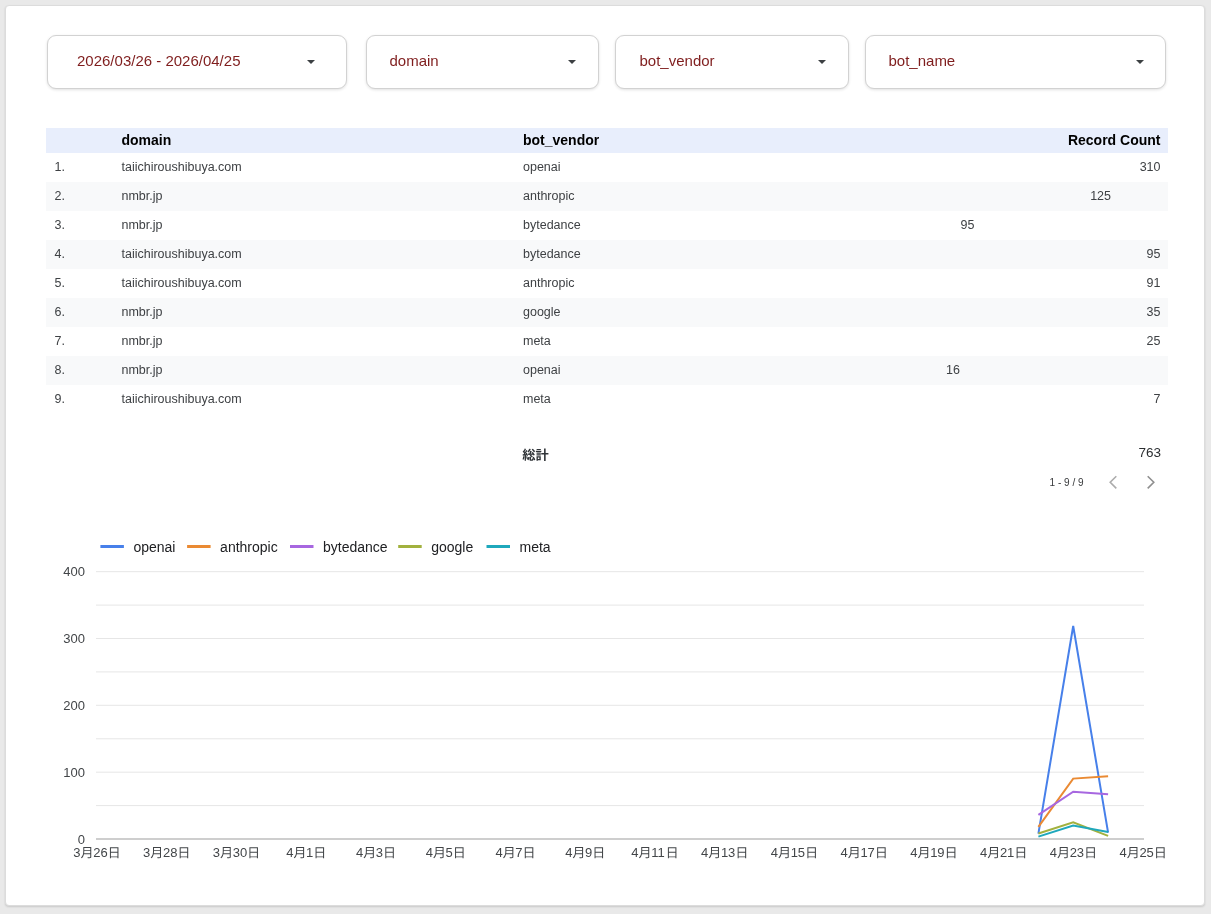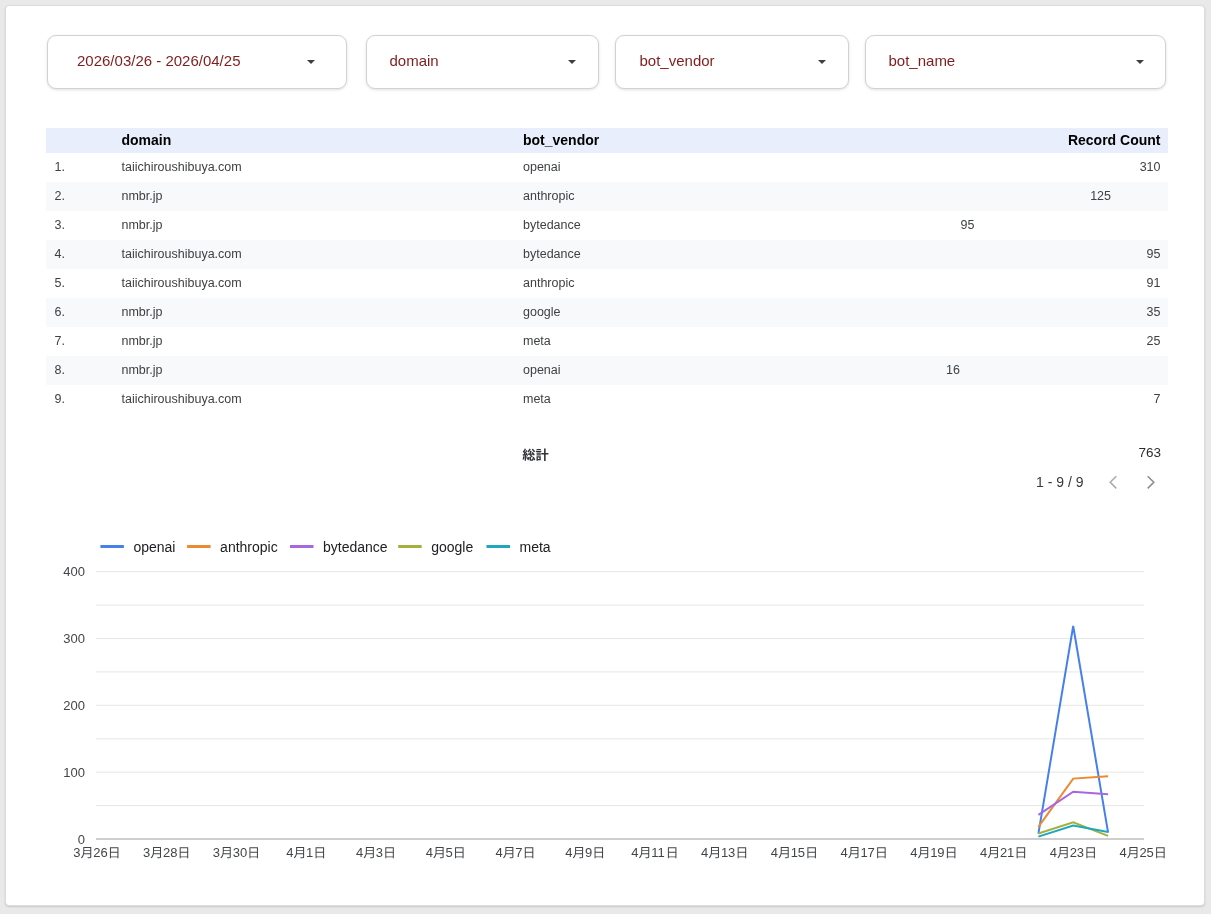--- a/index.html
+++ b/index.html
@@ -64,21 +64,21 @@
 <div style="position:absolute;left:46px;top:356px;width:1121.5px;height:29px;background:#f8f9fa"></div>
 <div class="td" style="left:25px;top:356px;width:40px;text-align:right">8.</div>
 <div class="td" style="left:121.5px;top:356px">nmbr.jp</div>
 <div class="td" style="left:523px;top:356px">openai</div>
 <div class="td" style="left:946px;top:356px;width:200px;text-align:left">16</div>
 <div class="td" style="left:25px;top:385px;width:40px;text-align:right">9.</div>
 <div class="td" style="left:121.5px;top:385px">taiichiroushibuya.com</div>
 <div class="td" style="left:523px;top:385px">meta</div>
 <div class="td" style="left:960.5px;top:385px;width:200px;text-align:right">7</div>
 <div style="position:absolute;left:961px;top:438px;width:200px;height:29px;line-height:29px;text-align:right;font-size:13.5px;font-weight:normal;color:#2b2e31">763</div>
-<div style="position:absolute;left:983.5px;top:468px;width:100px;height:29px;line-height:29px;text-align:right;font-size:14px;color:#37393b">1 - 9 / 9</div>
+<div style="position:absolute;left:983.5px;top:468px;width:100px;height:29px;line-height:29px;text-align:right;font-size:10px;color:#37393b">1 - 9 / 9</div>
 <svg width="1211" height="914" viewBox="0 0 1211 914" style="position:absolute;left:0;top:0" font-family="'Liberation Sans',sans-serif">
     <defs>
       <path id="gtsuki" d="M207 787V479C207 318 191 115 29 -27C46 -37 75 -65 86 -81C184 5 234 118 259 232H742V32C742 10 735 3 711 2C688 1 607 0 524 3C537 -18 551 -53 556 -76C663 -76 730 -75 769 -61C806 -48 821 -23 821 31V787ZM283 714H742V546H283ZM283 475H742V305H272C280 364 283 422 283 475Z"></path>
       <path id="ghi" d="M253 352H752V71H253ZM253 426V697H752V426ZM176 772V-69H253V-4H752V-64H832V772Z"></path>
       <path id="gsou" d="M796 189C848 118 896 22 910 -42L972 -10C958 54 908 147 854 218ZM546 828C514 737 457 653 389 597C406 587 436 565 449 552C517 615 580 709 617 811ZM790 831 728 805C775 721 857 622 921 569C933 586 956 611 973 623C910 668 831 755 790 831ZM562 317C624 287 695 233 728 191L777 237C743 278 673 330 609 359ZM557 229V12C557 -59 573 -79 646 -79C661 -79 734 -79 749 -79C806 -79 826 -52 833 63C814 68 785 78 770 90C768 -2 763 -15 740 -15C725 -15 667 -15 656 -15C630 -15 626 -11 626 12V229ZM458 203C446 126 417 39 377 -10L436 -38C479 19 507 111 520 192ZM301 254C326 195 352 118 359 68L419 88C409 138 384 214 357 271ZM89 269C77 182 59 92 26 31C42 25 71 11 84 3C115 67 138 164 152 258ZM436 442 449 373C552 381 692 392 830 404C847 376 861 350 871 329L931 363C904 420 841 509 787 574L730 545C750 520 772 491 792 462L603 450C634 512 667 588 695 654L619 674C600 607 565 513 533 447ZM30 396 41 329 199 342V-79H265V348L351 356C363 330 372 307 378 287L436 315C419 370 372 456 326 520L272 497C289 471 306 443 322 414L170 404C237 490 314 604 371 696L308 725C280 671 242 606 201 544C187 564 169 586 149 608C185 664 229 746 263 814L198 841C176 785 140 709 108 651L77 680L38 632C83 589 133 531 162 485C141 454 119 425 98 400Z"></path>
       <path id="gkei" d="M86 537V478H398V537ZM91 805V745H399V805ZM86 404V344H398V404ZM38 674V611H436V674ZM670 837V498H435V424H670V-80H745V424H971V498H745V837ZM84 269V-69H151V-23H395V269ZM151 206H328V39H151Z"></path>
       <path id="gsouB" d="M529 834C501 751 446 671 381 620C407 604 454 568 475 548C541 609 606 706 643 806ZM809 835 711 795C758 713 835 616 899 561C918 587 955 628 982 647C921 692 848 768 809 835ZM553 305C616 273 687 218 720 173L799 245C763 288 694 340 627 369ZM65 263C57 179 42 89 14 30C37 20 81 1 101 -12C130 52 151 151 162 247ZM428 464 448 356 815 384C829 357 840 333 847 312L945 364C921 426 860 517 807 584L716 539C730 520 745 499 759 477L644 472C669 526 695 588 719 645L599 673C585 612 560 532 535 468ZM547 228V41C547 -57 566 -89 658 -89C675 -89 717 -89 735 -89C803 -89 831 -59 842 59C862 18 876 -22 882 -54L982 -4C968 62 918 155 864 226L773 181C797 147 820 107 839 67C809 76 765 92 746 109C744 23 739 12 722 12C714 12 684 12 676 12C660 12 657 15 657 42V228ZM283 237C304 178 328 100 337 48L411 74C400 43 387 15 372 -7L467 -48C505 13 529 108 539 190L443 206C438 173 431 138 421 105C409 153 388 215 368 265ZM24 409 40 305 177 319V-88H280V331L329 336C337 313 344 291 347 273L437 314C424 371 383 459 343 526L259 491C270 471 281 450 292 427L203 421C266 501 335 600 390 685L293 730C269 681 238 624 203 569C194 582 183 595 172 609C206 665 248 743 284 812L181 850C165 798 136 731 108 675L85 697L26 617C67 576 113 521 141 475L95 413Z"></path>
       <path id="gkeiB" d="M79 543V452H402V543ZM85 818V728H403V818ZM79 406V316H402V406ZM30 684V589H441V684ZM648 845V513H437V394H648V-90H769V394H979V513H769V845ZM76 268V-76H180V-37H399V268ZM180 173H293V58H180Z"></path>
     </defs>
     <line x1="96" y1="805.6" x2="1144" y2="805.6" stroke="#e6e6e6" stroke-width="1"></line>

